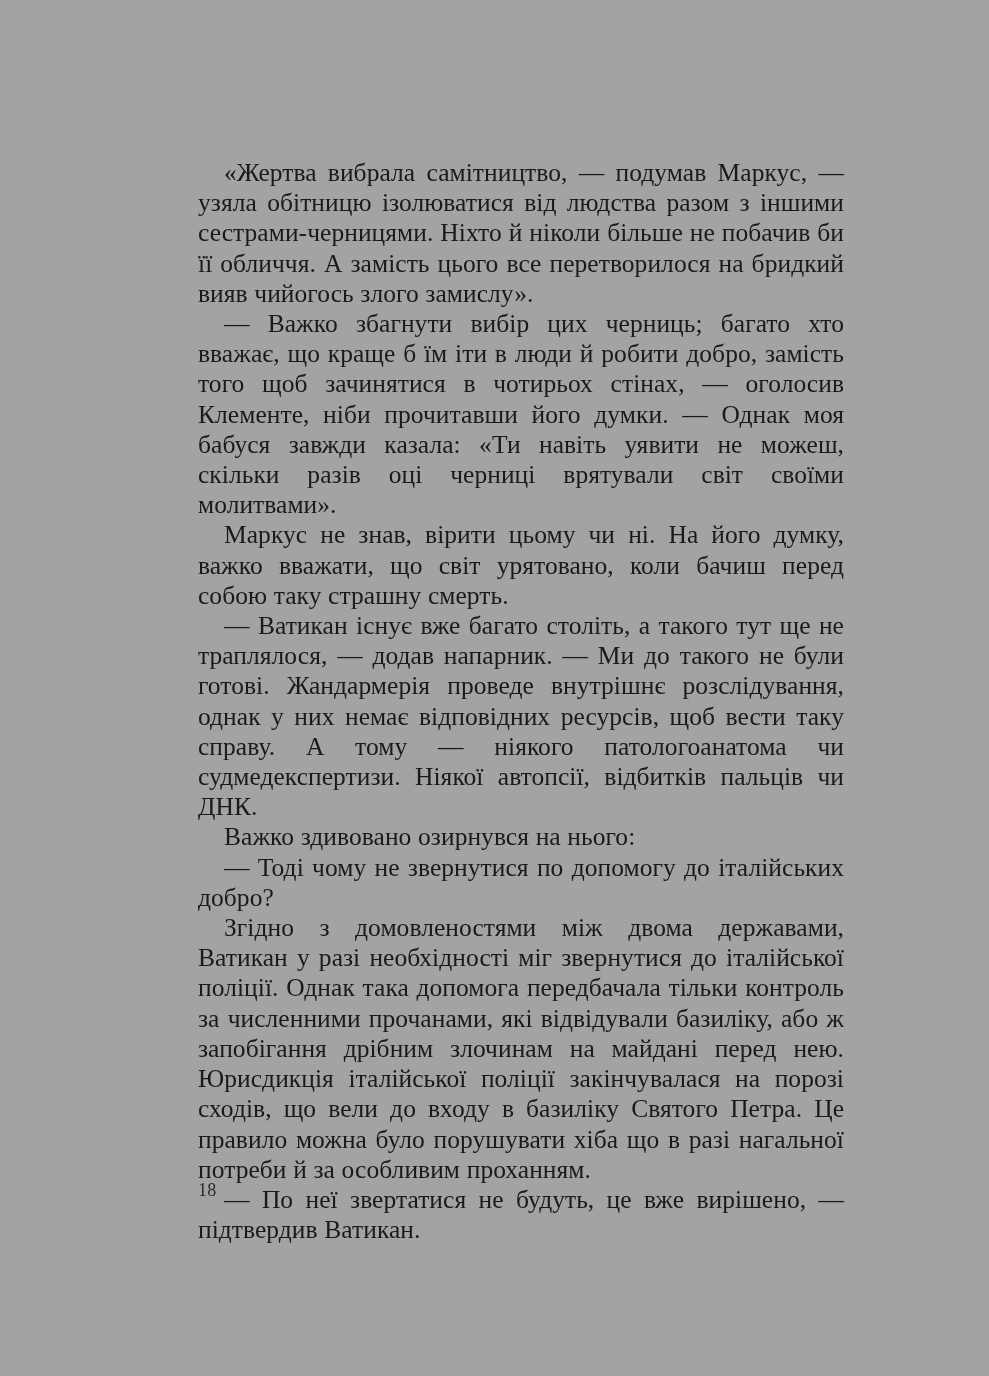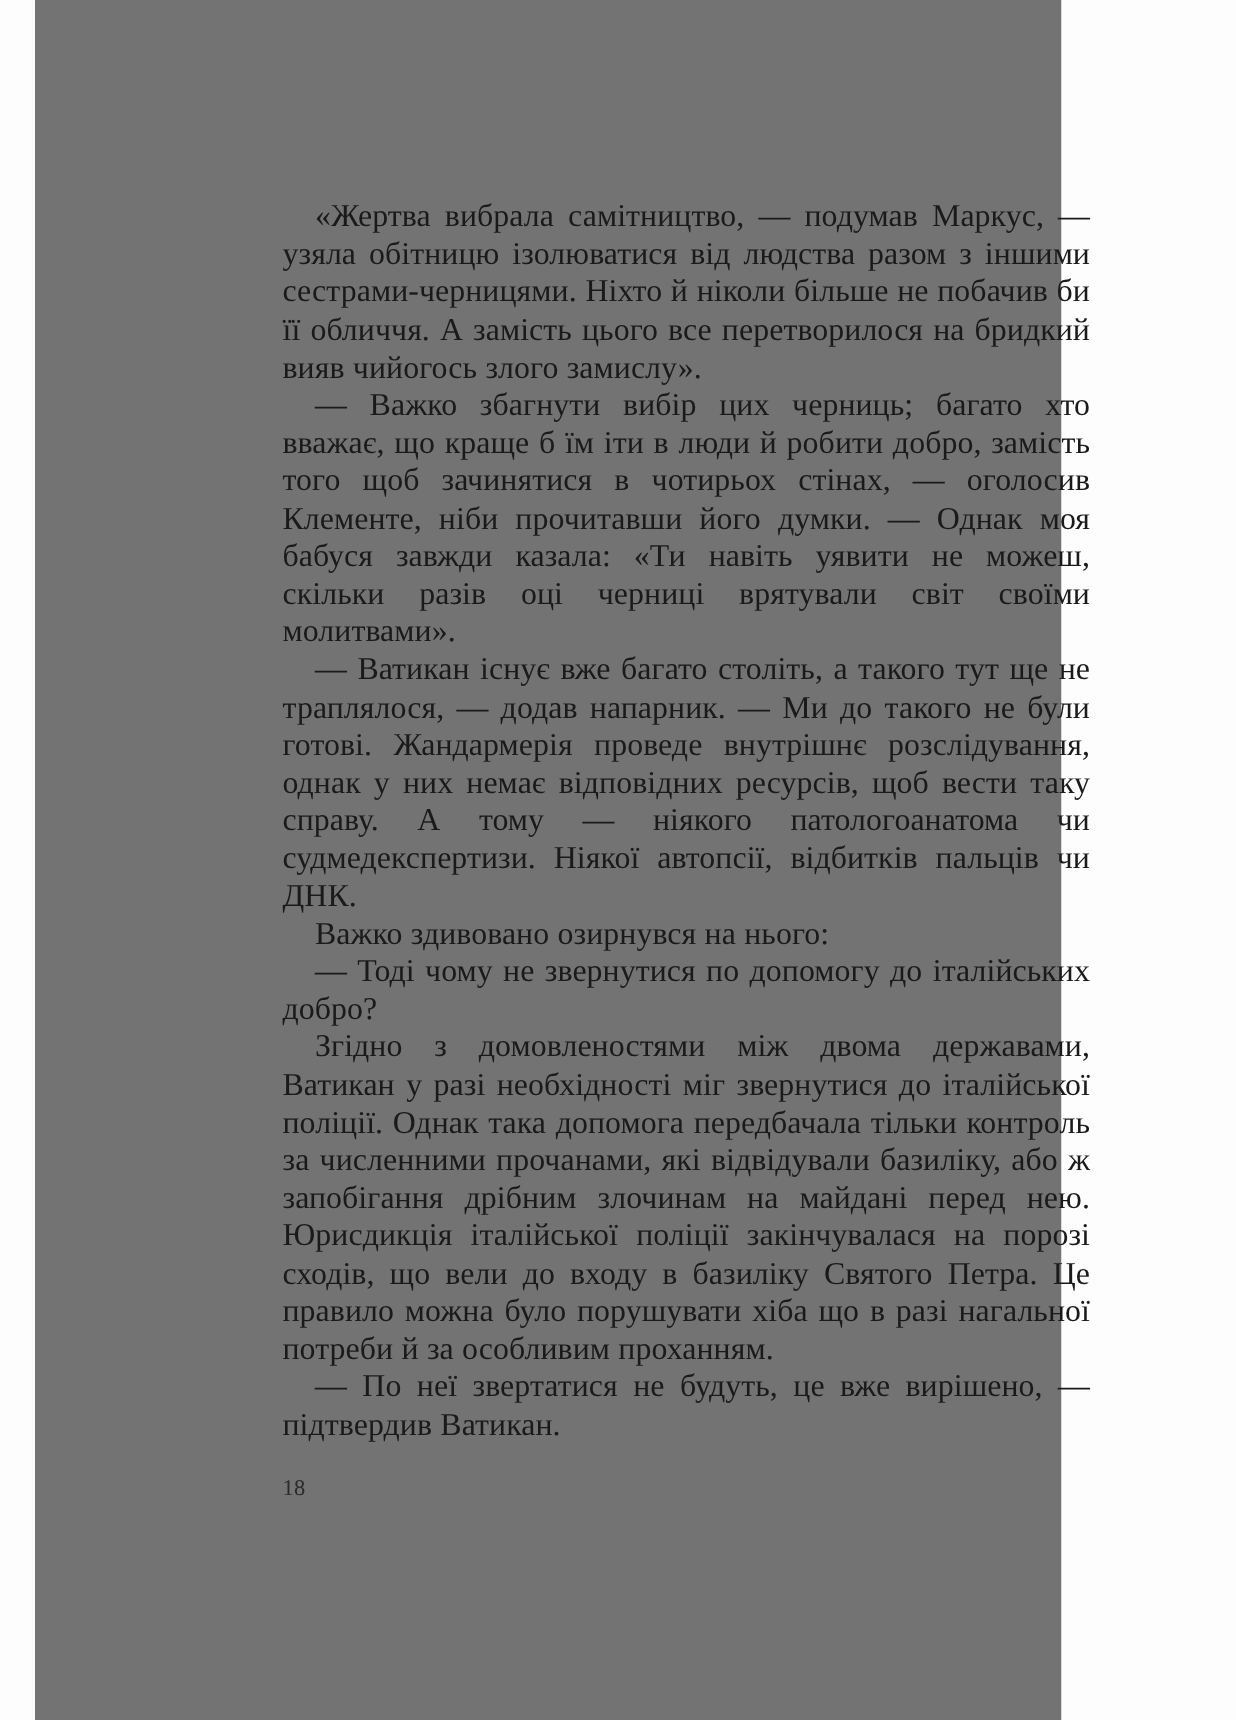--- a/index.html
+++ b/index.html
@@ -11,25 +11,24 @@
     width: 989px;
     height: 1376px;
     background: #fdfdfd;
     font-family: "Liberation Serif", "DejaVu Serif", serif;
     color: #1a1a1a;
     overflow: hidden;
   }
 
   .page {
     position: relative;
-    width: 821px;
+    width: 989px;
     height: 1376px;
-    background: #737373;
+    background: #a3a3a3;
     box-sizing: border-box;
-    margin-left: 28px;
   }
 
   
   .text-block {
     position: absolute;
     left: 198px;
     top: 158px;
     width: 646px;
   }
 
@@ -62,20 +61,21 @@
   }
 </style>
 </head>
 <body>
 
 <div class="page">
 
   <div class="text-block">
     <p class="para">«Жертва вибрала самітництво, — подумав Маркус, — узяла обітницю ізолюватися від людства разом з іншими сестрами-черницями. Ніхто й ніколи більше не побачив би її обличчя. А замість цього все перетворилося на бридкий вияв чийогось злого замислу».</p>
     <p class="para">— Важко збагнути вибір цих черниць; багато хто вважає, що краще б їм іти в люди й робити добро, замість того щоб зачинятися в чотирьох стінах, — оголосив Клементе, ніби прочитавши його думки. — Однак моя бабуся завжди казала: «Ти навіть уявити не можеш, скільки разів оці черниці врятували світ своїми молитвами».</p>
+    <p class="para">Маркус не знав, вірити цьому чи ні. На його думку, важко вважати, що світ урятовано, коли бачиш перед собою таку страшну смерть.</p>
     <p class="para">— Ватикан існує вже багато століть, а такого тут ще не траплялося, — додав напарник. — Ми до такого не були готові. Жандармерія проведе внутрішнє розслідування, однак у них немає відповідних ресурсів, щоб вести таку справу. А тому — ніякого патологоанатома чи судмедекспертизи. Ніякої автопсії, відбитків пальців чи ДНК.</p>
     <p class="para">Важко здивовано озирнувся на нього:</p>
     <p class="para">— Тоді чому не звернутися по допомогу до італійських добро?</p>
     <p class="para">Згідно з домовленостями між двома державами, Ватикан у разі необхідності міг звернутися до італійської поліції. Однак така допомога передбачала тільки контроль за численними прочанами, які відвідували базиліку, або ж запобігання дрібним злочинам на майдані перед нею. Юрисдикція італійської поліції закінчувалася на порозі сходів, що вели до входу в базиліку Святого Петра. Це правило можна було порушувати хіба що в разі нагальної потреби й за особливим проханням.</p>
     <p class="para">— По неї звертатися не будуть, це вже вирішено, — підтвердив Ватикан.</p>
   </div>
 
   <div class="folio">18</div>
 
 </div>

